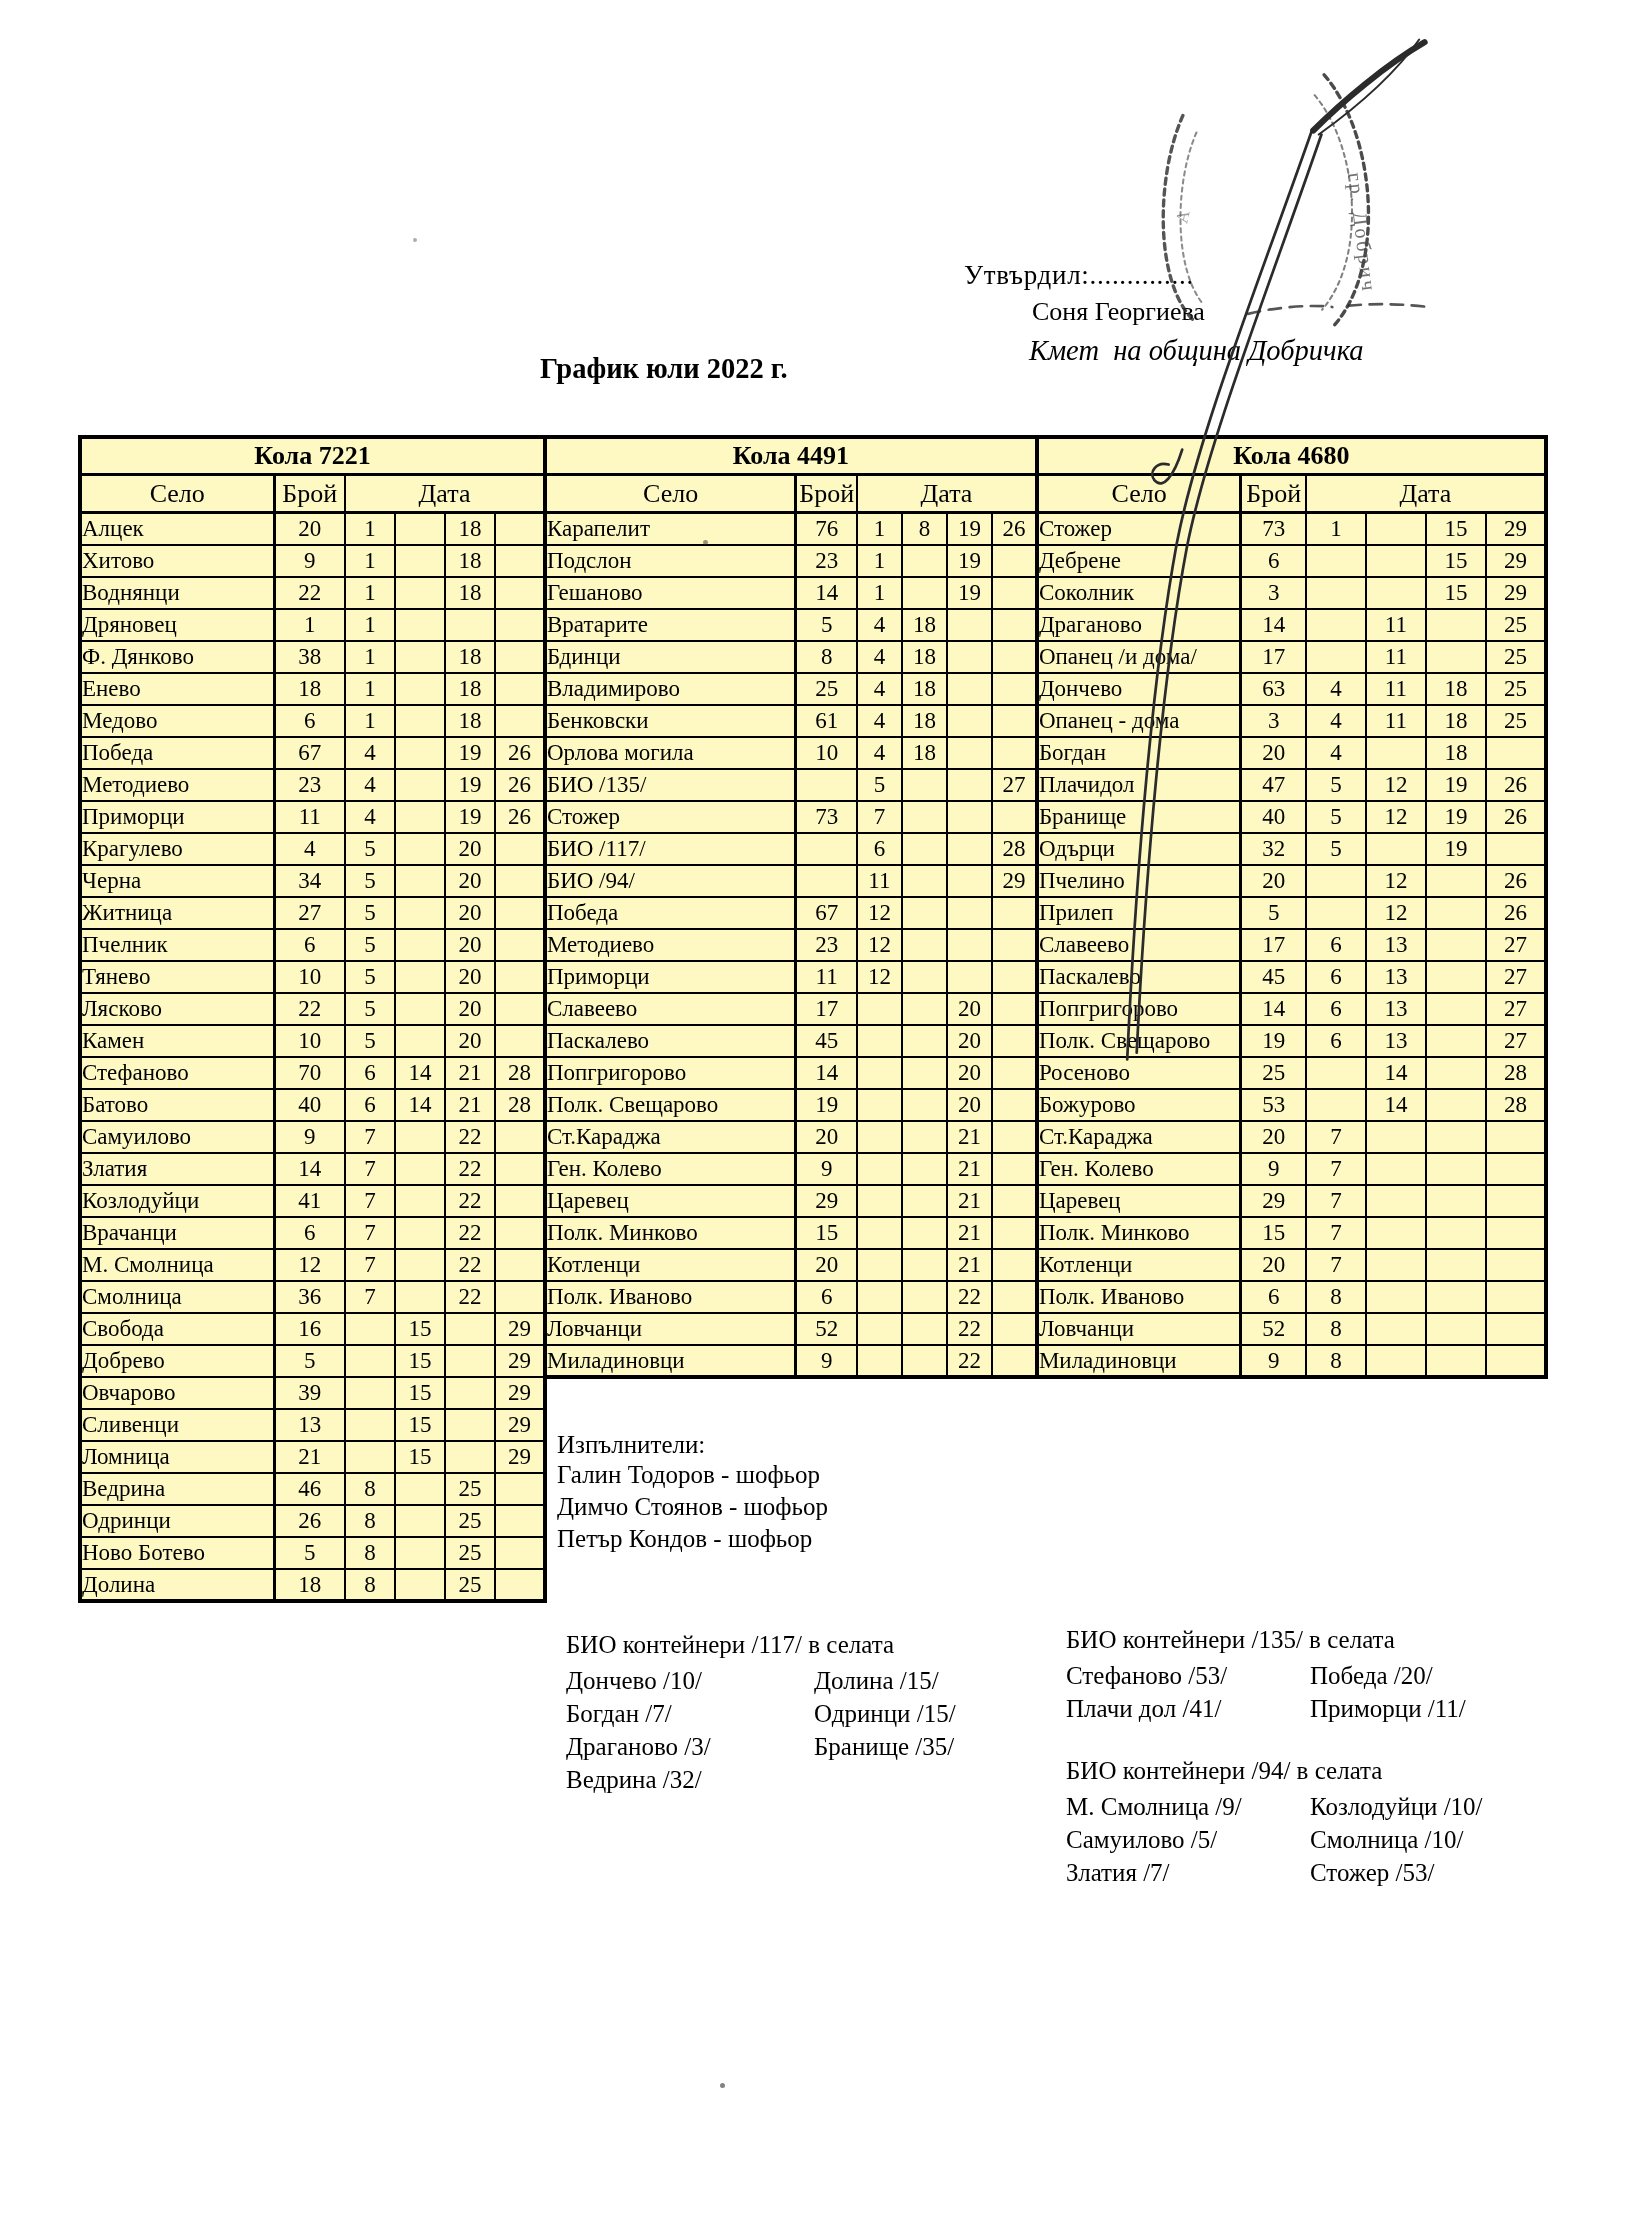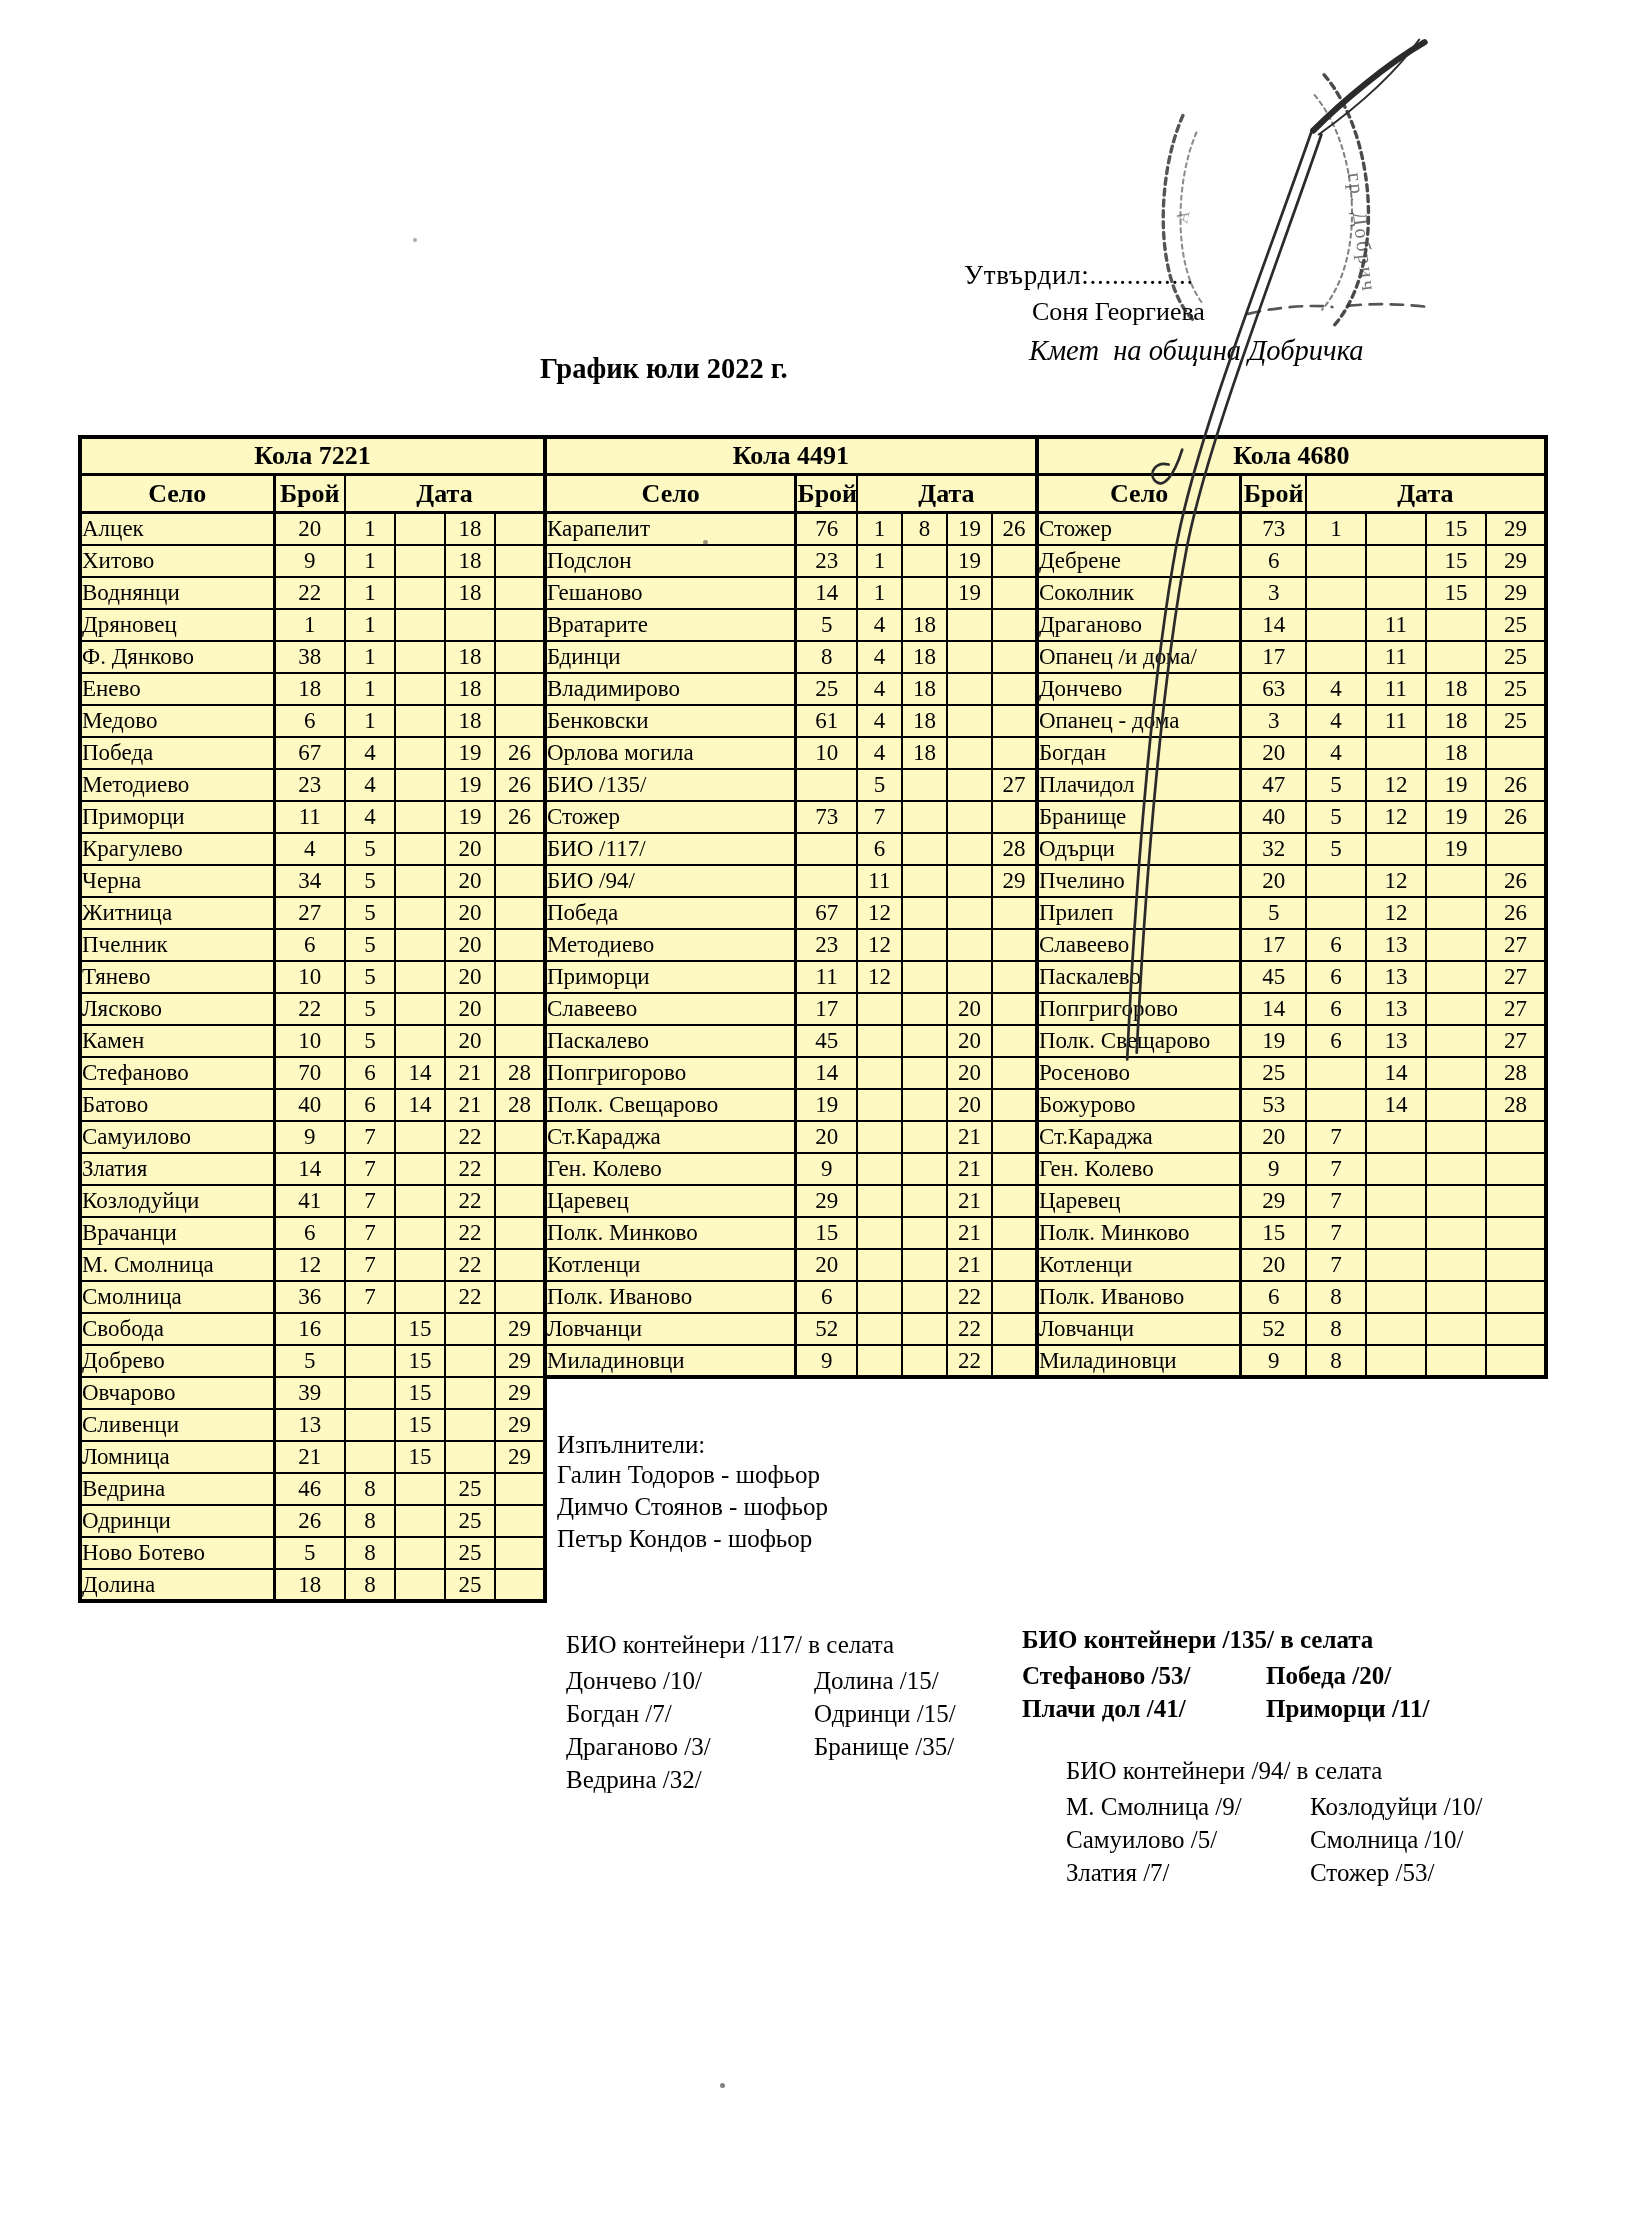--- a/index.html
+++ b/index.html
@@ -11,39 +11,39 @@
   .approve-label { left:964px; top:260px; font-size:27px; letter-spacing:0.7px; }
   .approver-name { left:1032px; top:297px; font-size:26px; }
   .approver-role { left:1029px; top:335px; font-size:28.5px; font-style:italic; white-space:pre; }
   .doc-title { left:540px; top:353px; font-size:28.5px; font-weight:bold; }
 
   .tables { position:absolute; left:78px; top:435px; display:flex; align-items:flex-start; }
   table.t { border-collapse:collapse; table-layout:fixed; background:#fef9c3; border:4.1px solid #000; }
   table.t + table.t { margin-left:-4.1px; }
   .t th, .t td { border:2px solid #000; padding:0; line-height:1; overflow:hidden; }
   .car-title { height:34px; font-size:26px; font-weight:bold; text-align:center; border-bottom:3.4px solid #000 !important; }
-  .colhead { height:35px; font-size:26px; font-weight:bold; text-align:center; border-bottom:3.4px solid #000 !important; }
+  .colhead { height:35px; font-size:26px; font-weight:normal; text-align:center; border-bottom:3.4px solid #000 !important; }
   .t tbody tr { height:32px; }
   .t td { font-size:23px; }
   .c-village { text-align:left; padding-left:5.4px; border-right:3.4px solid #000 !important; white-space:nowrap; }
   .h-village { border-right:3.4px solid #000 !important; }
   .c-count, .h-count { text-align:center; border-right:2.7px solid #000 !important; }
   .c-date { text-align:center; }
   .t1 { width:465px; } .t2 { width:492px;padding-left:22px; } .t3 { width:507px; }
 
   .executors { left:557px; top:1431px; font-size:25px; }
   .executors div { height:32px; }
   .executors .exec-title { height:30px; }
 
   .bio { font-size:25px; }
   .bio-title { margin-bottom:8.1px; white-space:nowrap; }
   .bio-row { display:grid; grid-template-columns:248px auto; height:33px; }
   .bio-narrow .bio-row { grid-template-columns:244px auto; }
   #bio1 { left:566px; top:1631px; }
-  #bio2 { left:1022px; top:1626px;font-weight:bold; }
+  #bio2 { left:1066px; top:1626px; }
   #bio3 { left:1066px; top:1757px; }
   .bio-row span { white-space:nowrap; }
 
   .overlay { position:absolute; left:0; top:0; width:1646px; height:2239px; pointer-events:none; }
   .artifact { position:absolute; background:#2f2f2f; border-radius:50%; }
   .dot1 { left:720px; top:2083px; width:5.4px; height:5.4px; opacity:.6; }
   .dot2 { left:413px; top:238px; width:4.1px; height:4.1px; opacity:.4; }
   .dot3 { left:703px; top:540px; width:4.8px; height:4.8px; opacity:.5; }
 </style>
 </head>

